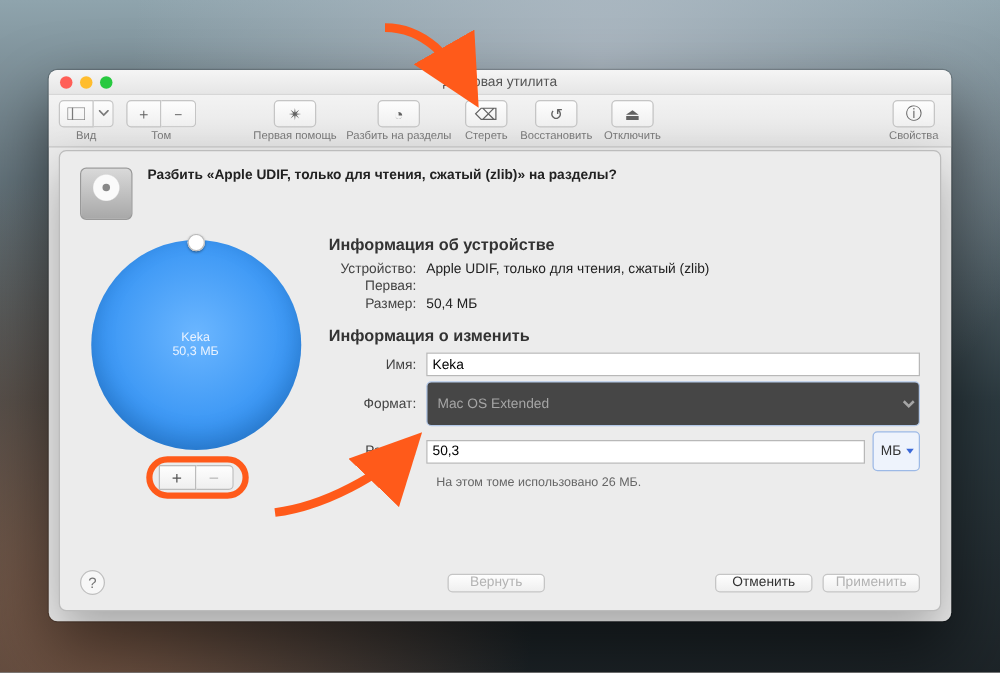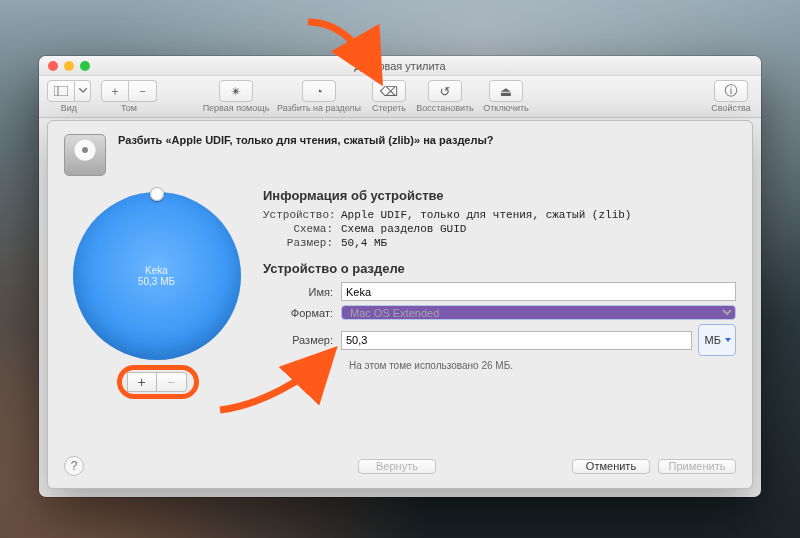--- a/index.html
+++ b/index.html
@@ -148,38 +148,38 @@
   .pm .ring{
     position:absolute; left:-10px; top:-7px;
     width:82px; height:34px;
     border:5px solid #ff5a1a;
     border-radius:18px;
     pointer-events:none;
   }
 
   .info-col { flex:1; font-size:11px; color:#333; }
   .info-col h4 { font-size:13px; font-weight:bold; margin:2px 0 6px; }
-  .kv { display:flex; margin:2px 0;font-family:Liberation Mono, monospace; }
+  .kv { display:flex; margin:2px 0; }
   .kv .k { width:78px; text-align:right; color:#444; padding-right:8px; }
   .kv .v { flex:1; color:#222; }
   .fld { display:flex; align-items:center; margin:4px 0; }
   .fld .k { width:78px; text-align:right; padding-right:8px; color:#444; }
   .fld input[type=text]{
     flex:1;
     border:1px solid #b8b8b8;
     background:#fff;
     font-size:11px; padding:2px 4px;
     height:19px;
   }
   .fld select{
     flex:1;
     border:1px solid #9cb9e6;
     border-radius:4px;
-    background:#4c1d95;
-    font-size:11px; height:15px;
+    background:#000000;
+    font-size:11px; height:36px;
     color:#888;
     padding:0 4px;
   }
   .fld .sizebox{
     width:52px;
     border:1px solid #b8b8b8;
     background:#fff; font-size:11px; padding:2px 4px; height:19px;
   }
   .fld .unit {
     margin-left:6px;
@@ -337,29 +337,28 @@
           </div>
         </div>
 
         <div class="info-col">
           <h4>Информация об устройстве</h4>
           <div class="kv">
               <span class="k">Устройство:</span>
               <span class="v">Apple UDIF, только для чтения, сжатый (zlib)</span>
             </div>
           <div class="kv">
-              <span class="k">Схема:</span>
-              <span class="v">Схема разделов GUID</span>
+              <span class="k">Первая:</span>
             </div>
           <div class="kv">
               <span class="k">Размер:</span>
               <span class="v">50,4 МБ</span>
             </div>
 
-          <h4 style="margin-top:12px;">Устройство о разделе</h4>
+          <h4 style="margin-top:12px;">Информация о изменить</h4>
 
           <div class="fld">
             <span class="k">Имя:</span>
             <input type="text" value="Keka" style="">
           </div>
           <div class="fld">
             <span class="k">Формат:</span>
             <select disabled="">
               <option>Mac OS Extended</option>
             </select>

